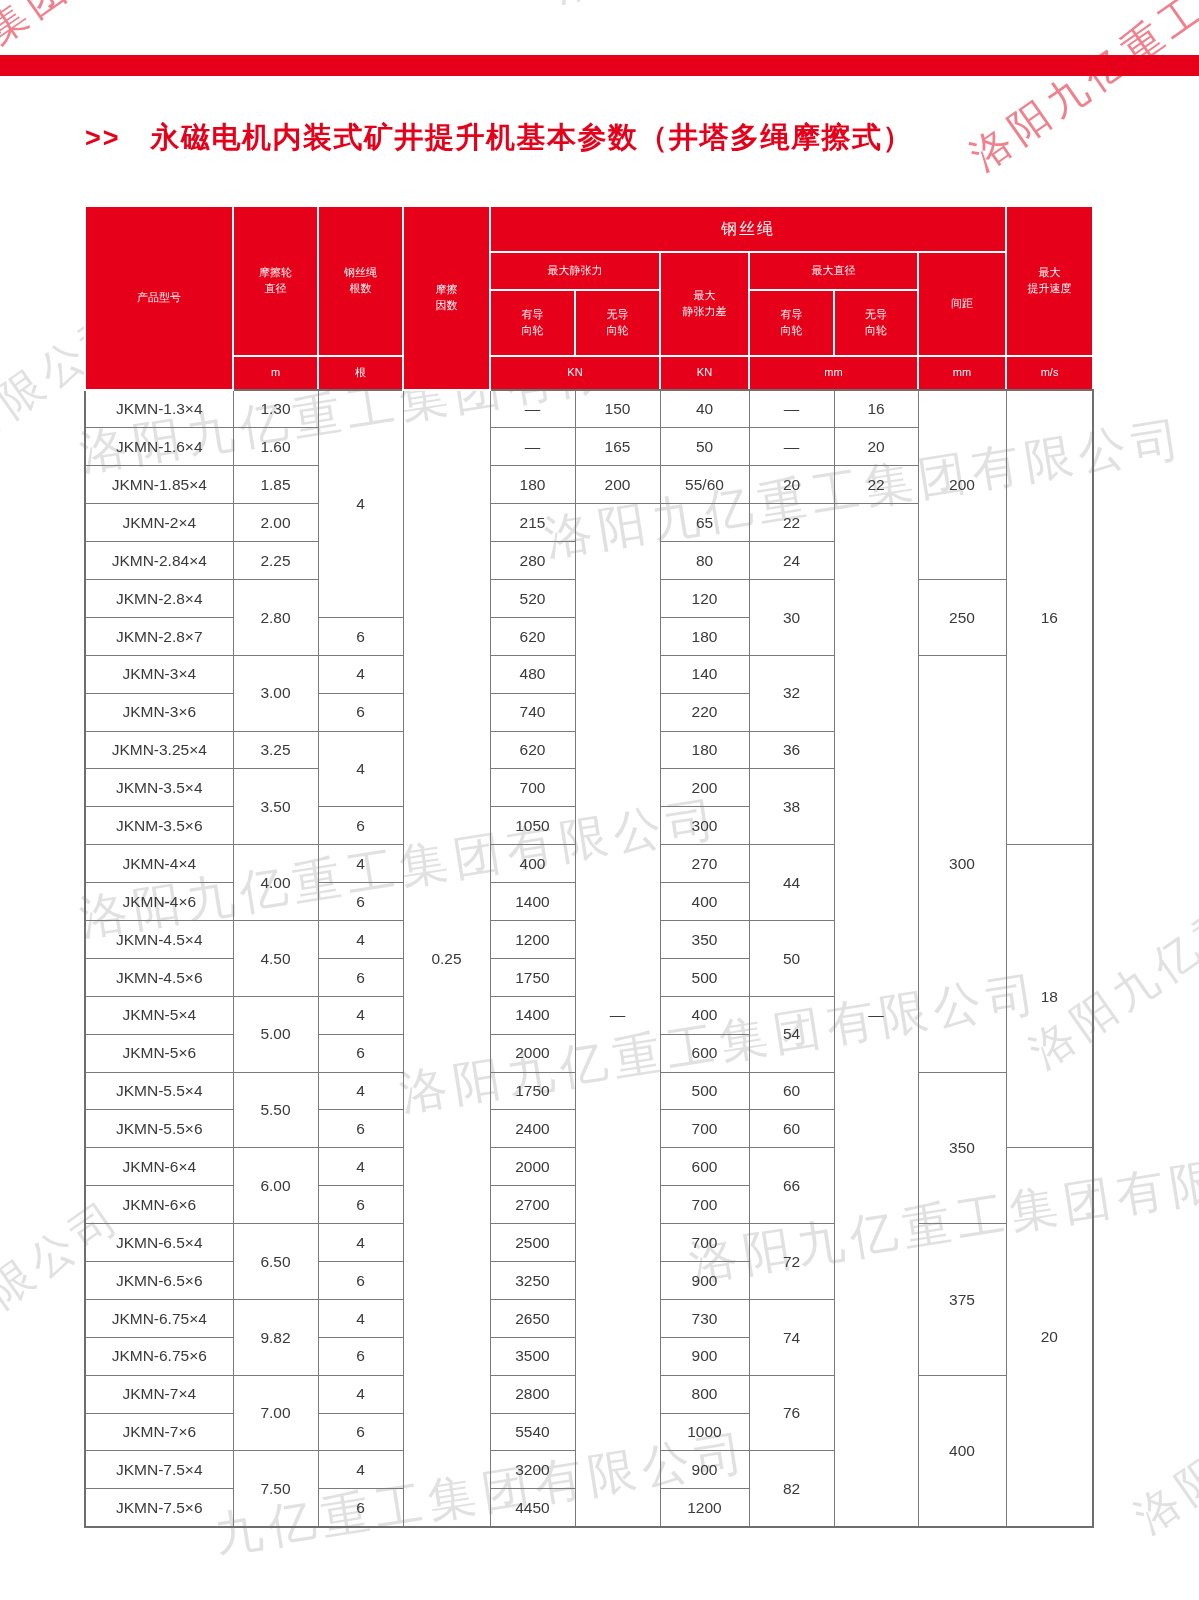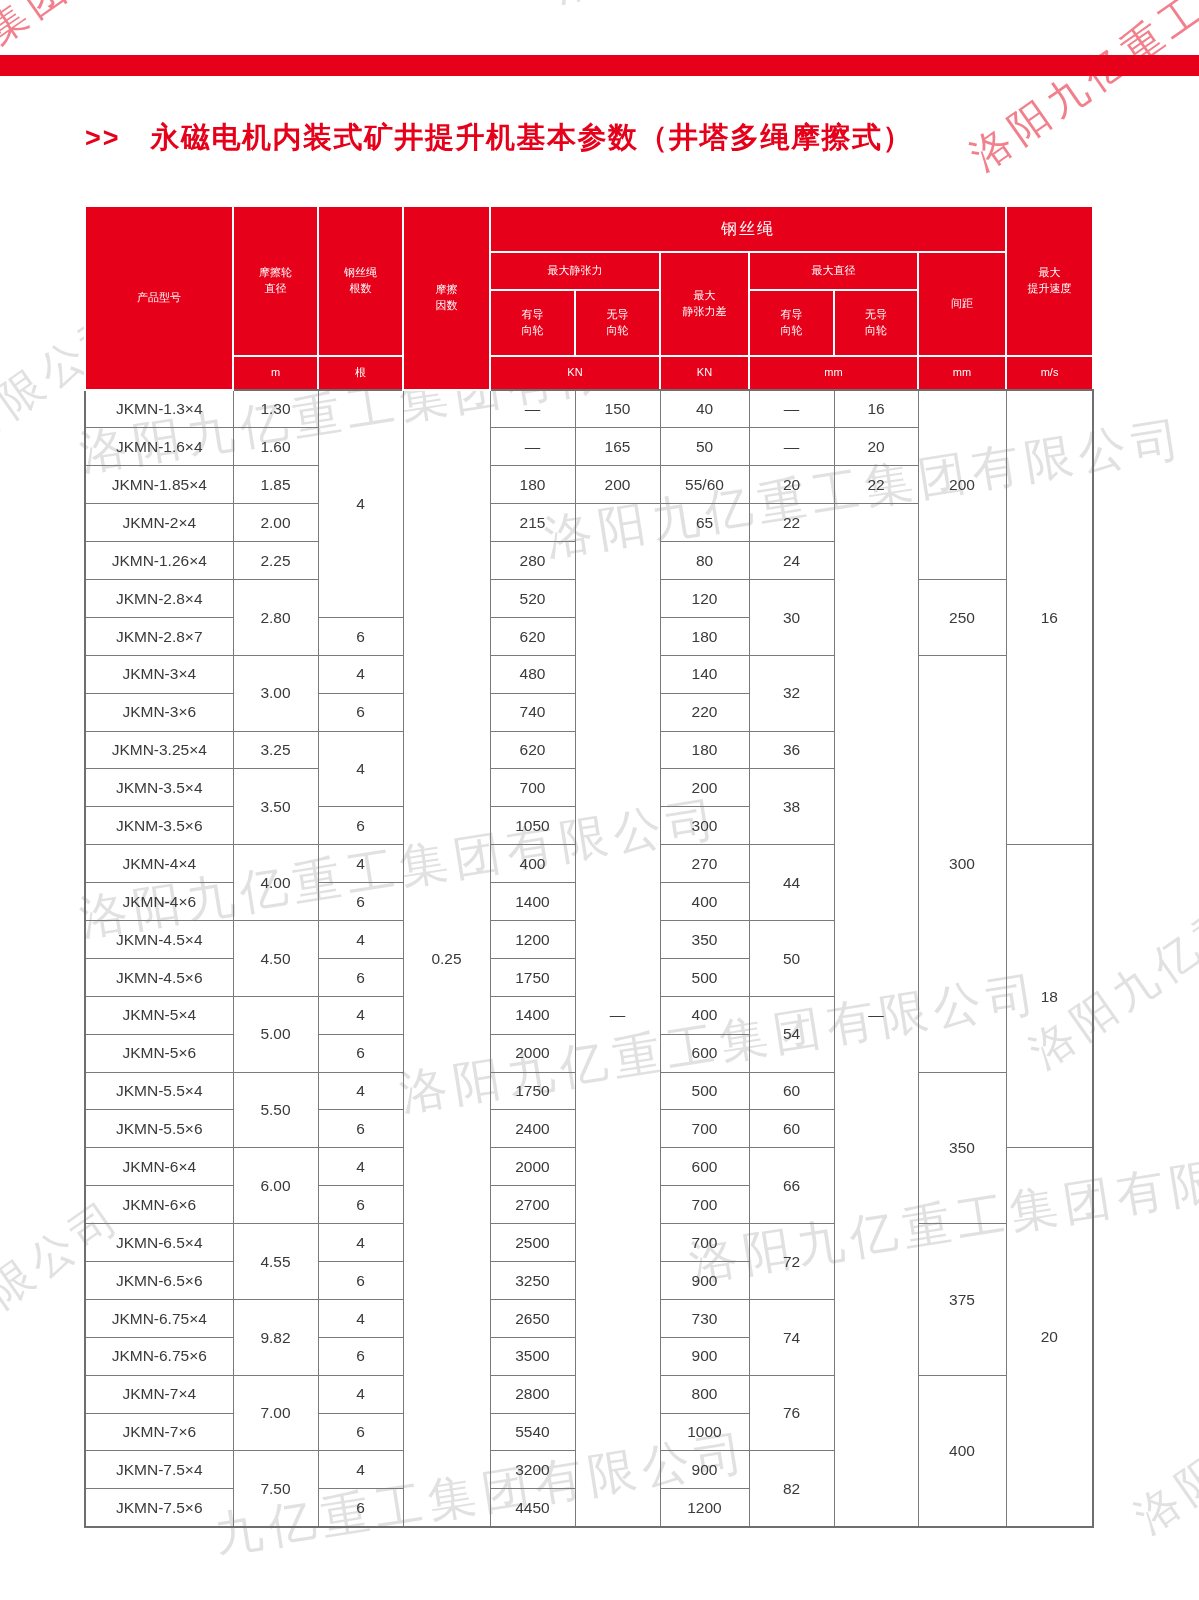--- a/index.html
+++ b/index.html
@@ -200,21 +200,21 @@
         <tr>
           <td>JKMN-2×4</td>
           <td>2.00</td>
           <td>215</td>
           <td rowspan="27">—</td>
           <td>65</td>
           <td>22</td>
           <td rowspan="27">—</td>
         </tr>
         <tr>
-          <td>JKMN-1.26×4</td>
+          <td>JKMN-2.84×4</td>
           <td>2.25</td>
           <td>280</td>
           <td>80</td>
           <td>24</td>
         </tr>
         <tr>
           <td>JKMN-2.8×4</td>
           <td rowspan="2">2.80</td>
           <td>520</td>
           <td>120</td>
@@ -332,21 +332,21 @@
           <td rowspan="10">20</td>
         </tr>
         <tr>
           <td>JKMN-6×6</td>
           <td>6</td>
           <td>2700</td>
           <td>700</td>
         </tr>
         <tr>
           <td>JKMN-6.5×4</td>
-          <td rowspan="2">4.55</td>
+          <td rowspan="2">6.50</td>
           <td>4</td>
           <td>2500</td>
           <td>700</td>
           <td rowspan="2">72</td>
           <td rowspan="4">375</td>
         </tr>
         <tr>
           <td>JKMN-6.5×6</td>
           <td>6</td>
           <td>3250</td>

